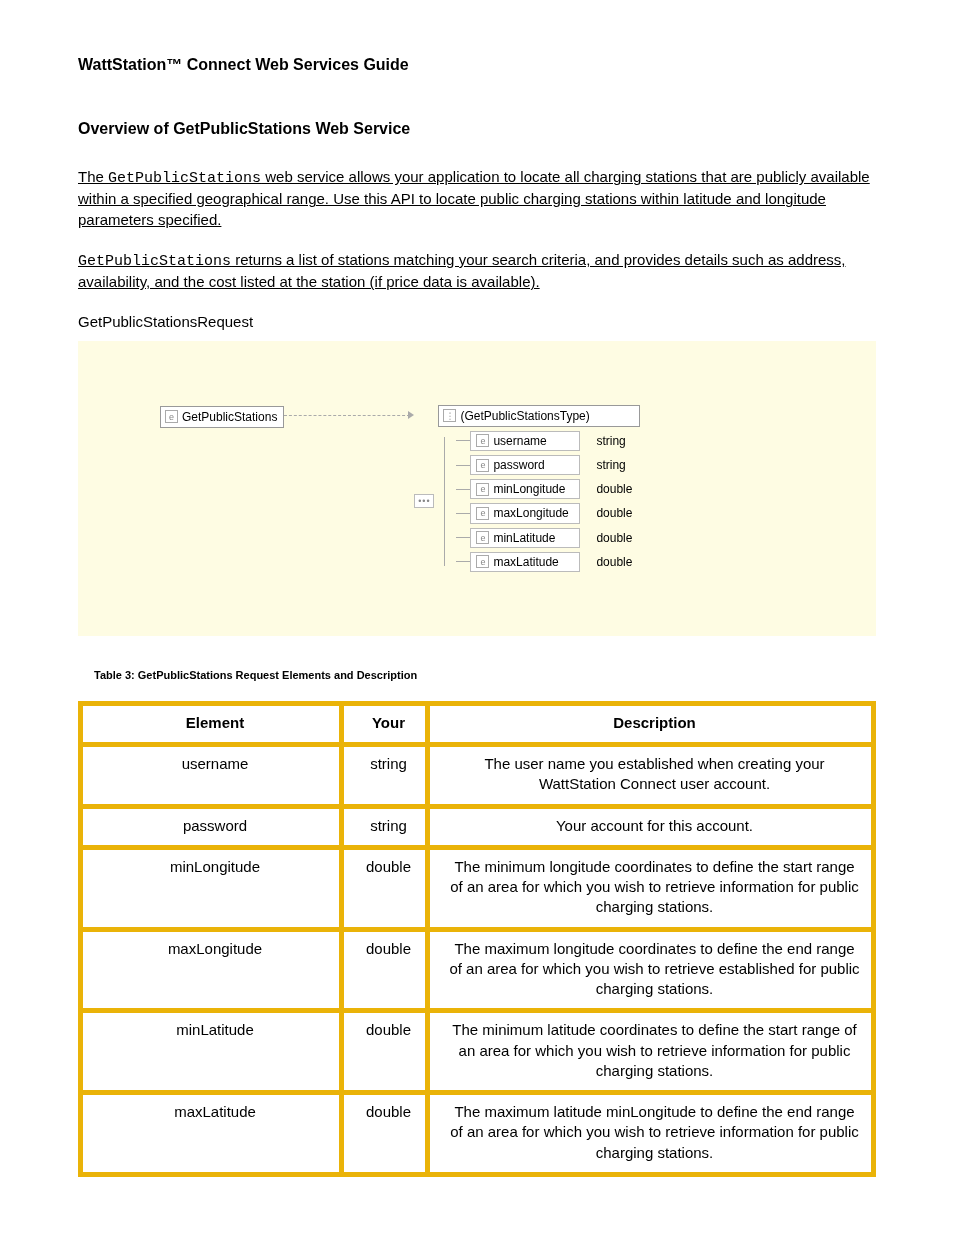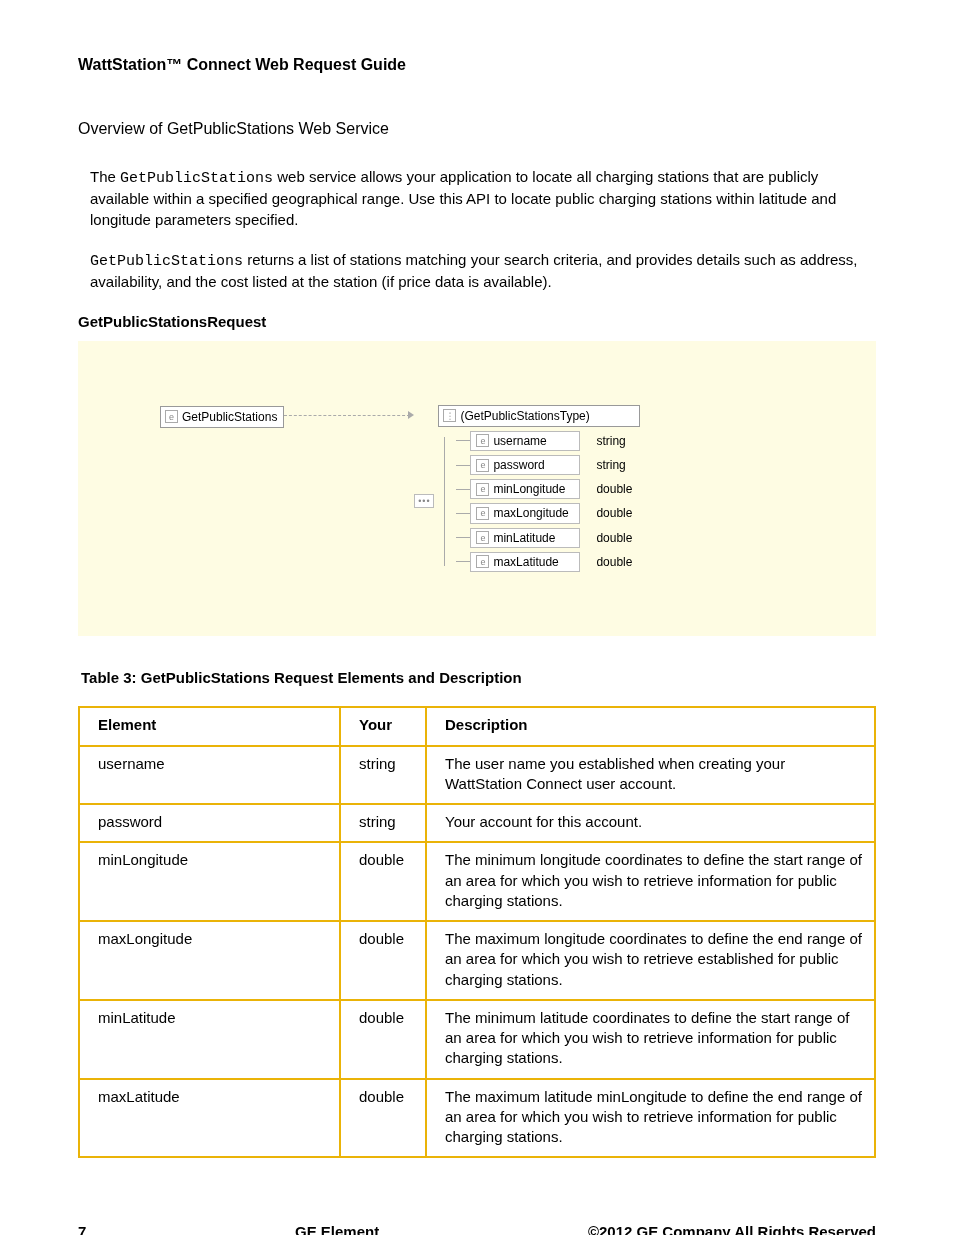--- a/index.html
+++ b/index.html
@@ -7,25 +7,25 @@
     margin: 0;
     padding: 54px 78px 40px 78px;
     width: 954px;
     font-family: "Trebuchet MS", "Segoe UI", Arial, sans-serif;
     color: #000;
     font-size: 15px;
     line-height: 1.35;
     background: #fff;
   }
   .doc-title { font-weight: bold; font-size: 16px; margin-bottom: 42px; }
-  .section-title { font-weight: normal; font-size: 16px; margin-bottom: 28px; }
+  .section-title { font-weight: bold; font-size: 16px; margin-bottom: 28px; }
   p { margin: 0 0  20px 0; }
-  .para { margin: 0 0 20px 12px; }
+  .para { margin: 0 0 20px 0; text-decoration: underline; }
   code.inline { font-family: "Courier New", monospace; font-size: 15px; }
-  .sub-title { font-weight: bold; font-size: 15px; margin: 14px 0 8px 0; }
+  .sub-title { font-weight: normal; font-size: 15px; margin: 14px 0 8px 0; }
 
   
   .diagram {
     background: #fefce3;
     padding: 64px 28px 64px 28px;
     margin-bottom: 32px;
   }
   .diagram-row { display: flex; align-items: flex-start; }
   .node-box {
     border: 1px solid #999;
@@ -107,49 +107,49 @@
   }
   .field-type {
     font-family: Arial, sans-serif;
     font-size: 12px;
     color: #000;
     margin-left: 16px;
     min-width: 44px;
   }
 
   
-  .caption { font-weight: bold; font-size: 15px; margin: 8px 0 18px 3px; }
+  .caption { font-weight: bold; font-size: 11px; margin: 8px 0 18px 16px; }
   table.req {
     border-collapse: collapse;
     width: 100%;
     font-size: 15px;
   }
   table.req th, table.req td {
-    border: 2px solid #eab308;
-    text-align: left;
+    border: 5px solid #eab308;
+    text-align: center;
     vertical-align: top;
     padding: 7px 10px 9px 18px;
     font-weight: normal;
   }
   table.req th { font-weight: bold; }
   table.req col.c1 { width: 261px; }
   table.req col.c2 { width: 86px; }
 
   .footer {
     display: flex;
     justify-content: space-between;
     font-weight: bold;
     font-size: 15px;
     margin-top: 64px;
   }
 </style>
 </head>
 <body>
 
-<div class="doc-title">WattStation™ Connect Web Request Guide</div>
+<div class="doc-title">WattStation™ Connect Web Services Guide</div>
 <div class="section-title">Overview of GetPublicStations Web Service</div>
 
 <p class="para">
   <span>The </span><code class="inline">GetPublicStations</code><span> web service allows your application to locate all charging stations that are publicly available within a specified geographical range. Use this API to locate public charging stations within latitude and longitude parameters specified.</span>
 </p>
 
 <p class="para">
   <code class="inline">GetPublicStations</code><span> returns a list of stations matching your search criteria, and provides details such as address, availability, and the cost listed at the station (if price data is available).</span>
 </p>
 

